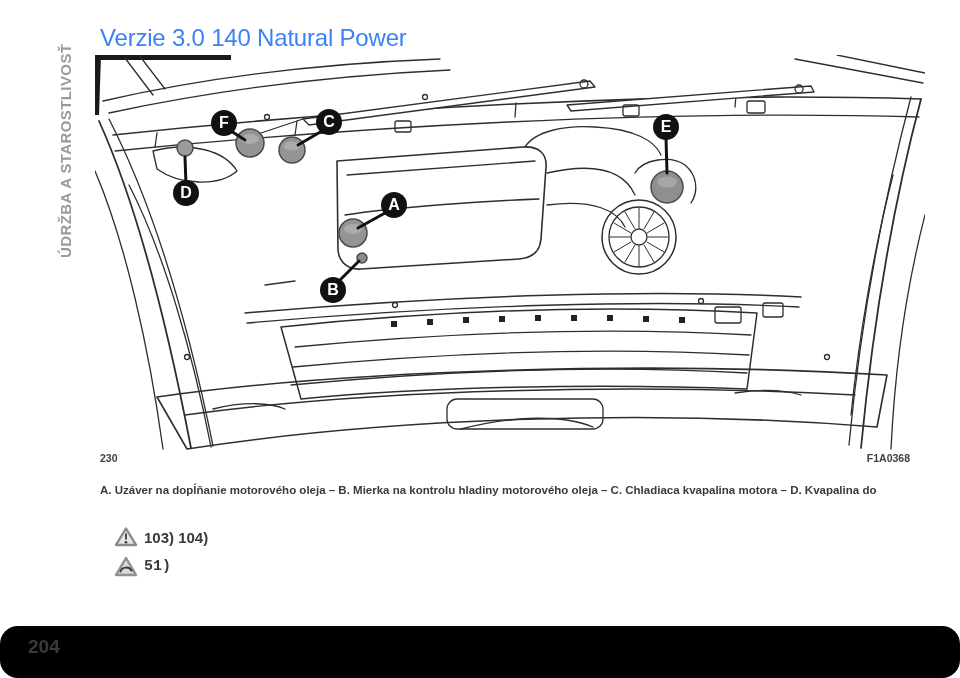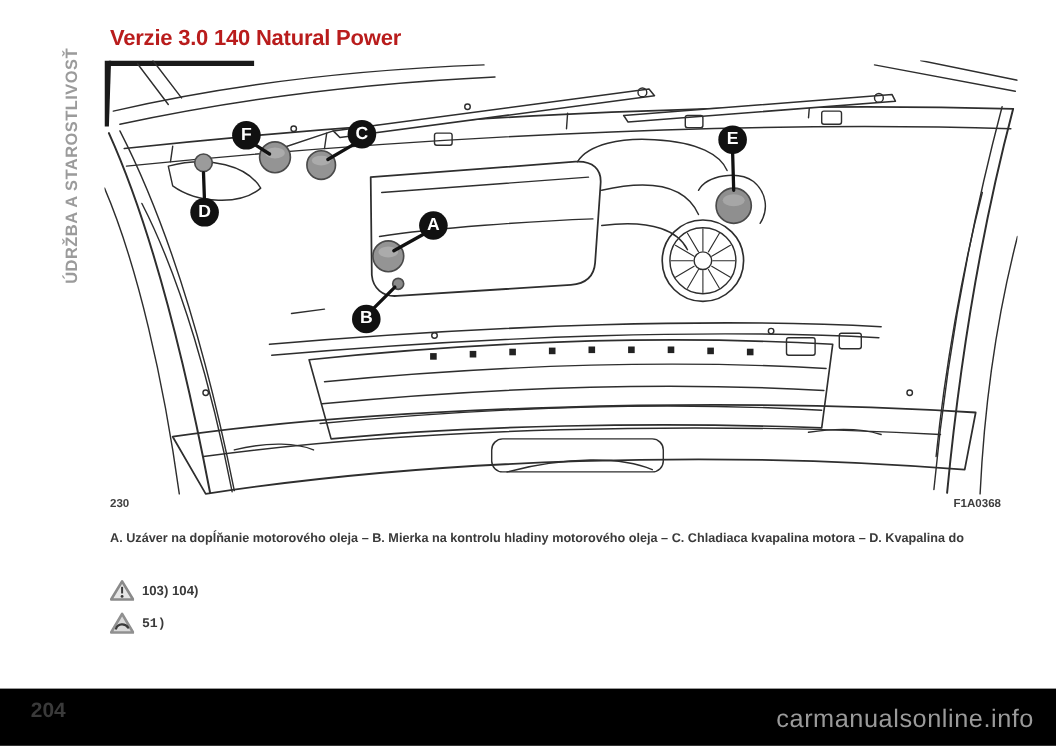--- a/index.html
+++ b/index.html
@@ -10,48 +10,48 @@
     -webkit-font-smoothing:antialiased;
   }
   .sidebar-label{
     position:absolute;left:57px;top:258px;
     transform:rotate(-90deg);transform-origin:0 0;
     font-size:15px;font-weight:bold;letter-spacing:.4px;
     color:#9b9b9b;white-space:nowrap;
   }
   .page-title{
     position:absolute;left:100px;top:24px;
-    font-size:20px;font-weight:bold;color:#b91c1c;letter-spacing:-.2px;
+    font-size:24px;font-weight:normal;color:#3b82f6;letter-spacing:-.2px;
   }
   .figure-wrap{
     position:absolute;left:95px;top:55px;width:830px;height:395px;
   }
   .figure-wrap svg{display:block;}
   .callout-badge{
     position:absolute;width:26px;height:26px;border-radius:50%;
     background:#111;color:#fff;font-weight:bold;font-size:16px;
     line-height:26px;text-align:center;
   }
   .fig-meta{
     position:absolute;left:100px;top:452px;width:810px;
     display:flex;justify-content:space-between;
     font-size:10.5px;font-weight:bold;color:#3f3f3f;gap:16px;
   }
   .fig-caption{
     position:absolute;left:100px;top:483px;width:790px;
     font-size:11.5px;font-weight:bold;color:#3a3a3a;line-height:15px;
   }
   .note-row{
-    position:absolute;left:100px;display:flex;align-items:center;gap:7px;
-    font-size:12px;font-weight:bold;color:#3a3a3a;
+    position:absolute;left:115px;display:flex;align-items:center;gap:7px;
+    font-size:15px;font-weight:bold;color:#3a3a3a;
   }
   .note-row.first{top:527px;}
   .note-row.second{top:556px;font-family:Liberation Mono, monospace;}
   .footer-bar{
-    position:absolute;left:0;top:626px;width:960px;height:52px;background:#000;
+    position:absolute;left:0;top:626px;width:960px;height:52px;background:#000;border-radius:18px;
   }
   .page-number{
     position:absolute;left:28px;top:10px;
     font-size:19px;font-weight:bold;color:#3a3a3a;
   }
   .watermark{
     position:absolute;right:20px;top:14px;
     font-size:23px;color:#9a9a9a;letter-spacing:.5px;
   }
 </style>
@@ -208,14 +208,13 @@
 <div class="note-row second">
   <svg width="22" height="21" viewBox="0 0 22 21">
     <path d="M11,2 L21,19 L1,19 Z" fill="#d9d9d9" stroke="#909090" stroke-width="2.4" stroke-linejoin="round"></path>
     <path d="M5.5,15.5 C7,10.5 14,10.5 16.5,14.5" fill="none" stroke="#3a3a3a" stroke-width="2" stroke-linecap="round"></path>
   </svg>
   <span>51)</span>
 </div>
 
 <div class="footer-bar">
   <span class="page-number">204</span>
-  <span class="watermark">carmanualsonline.info</span>
 </div>
 
 </body></html>

